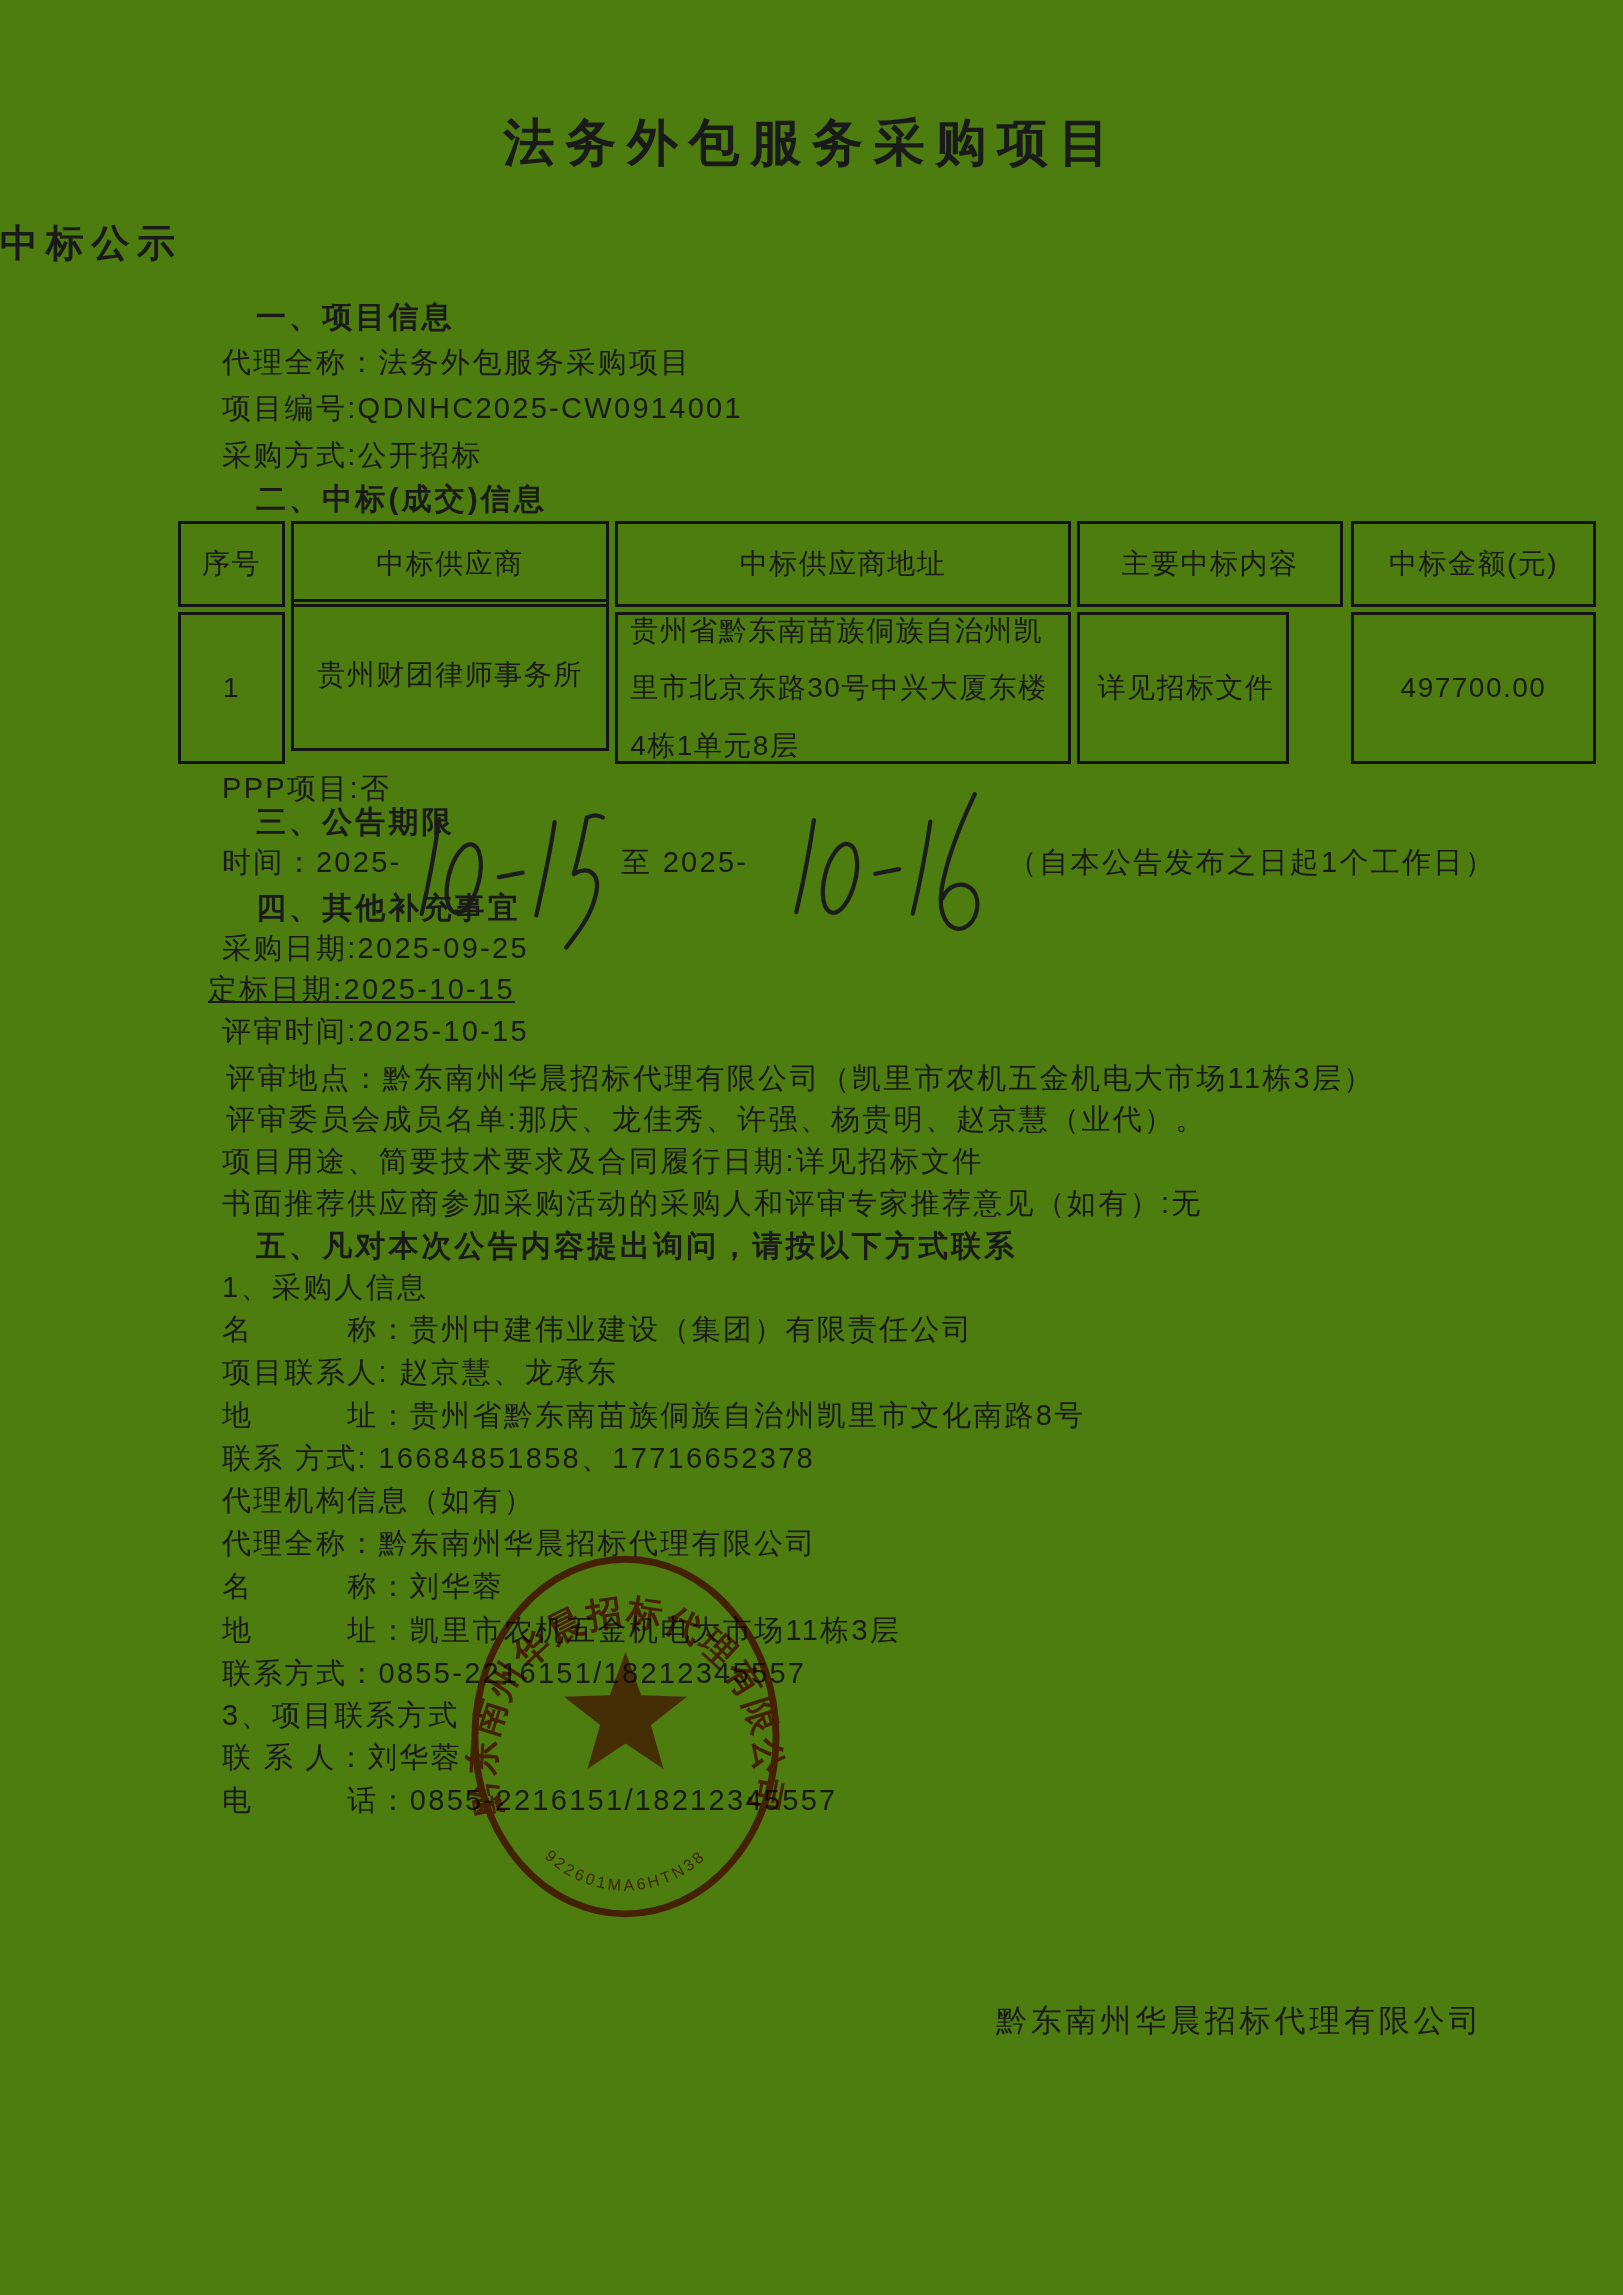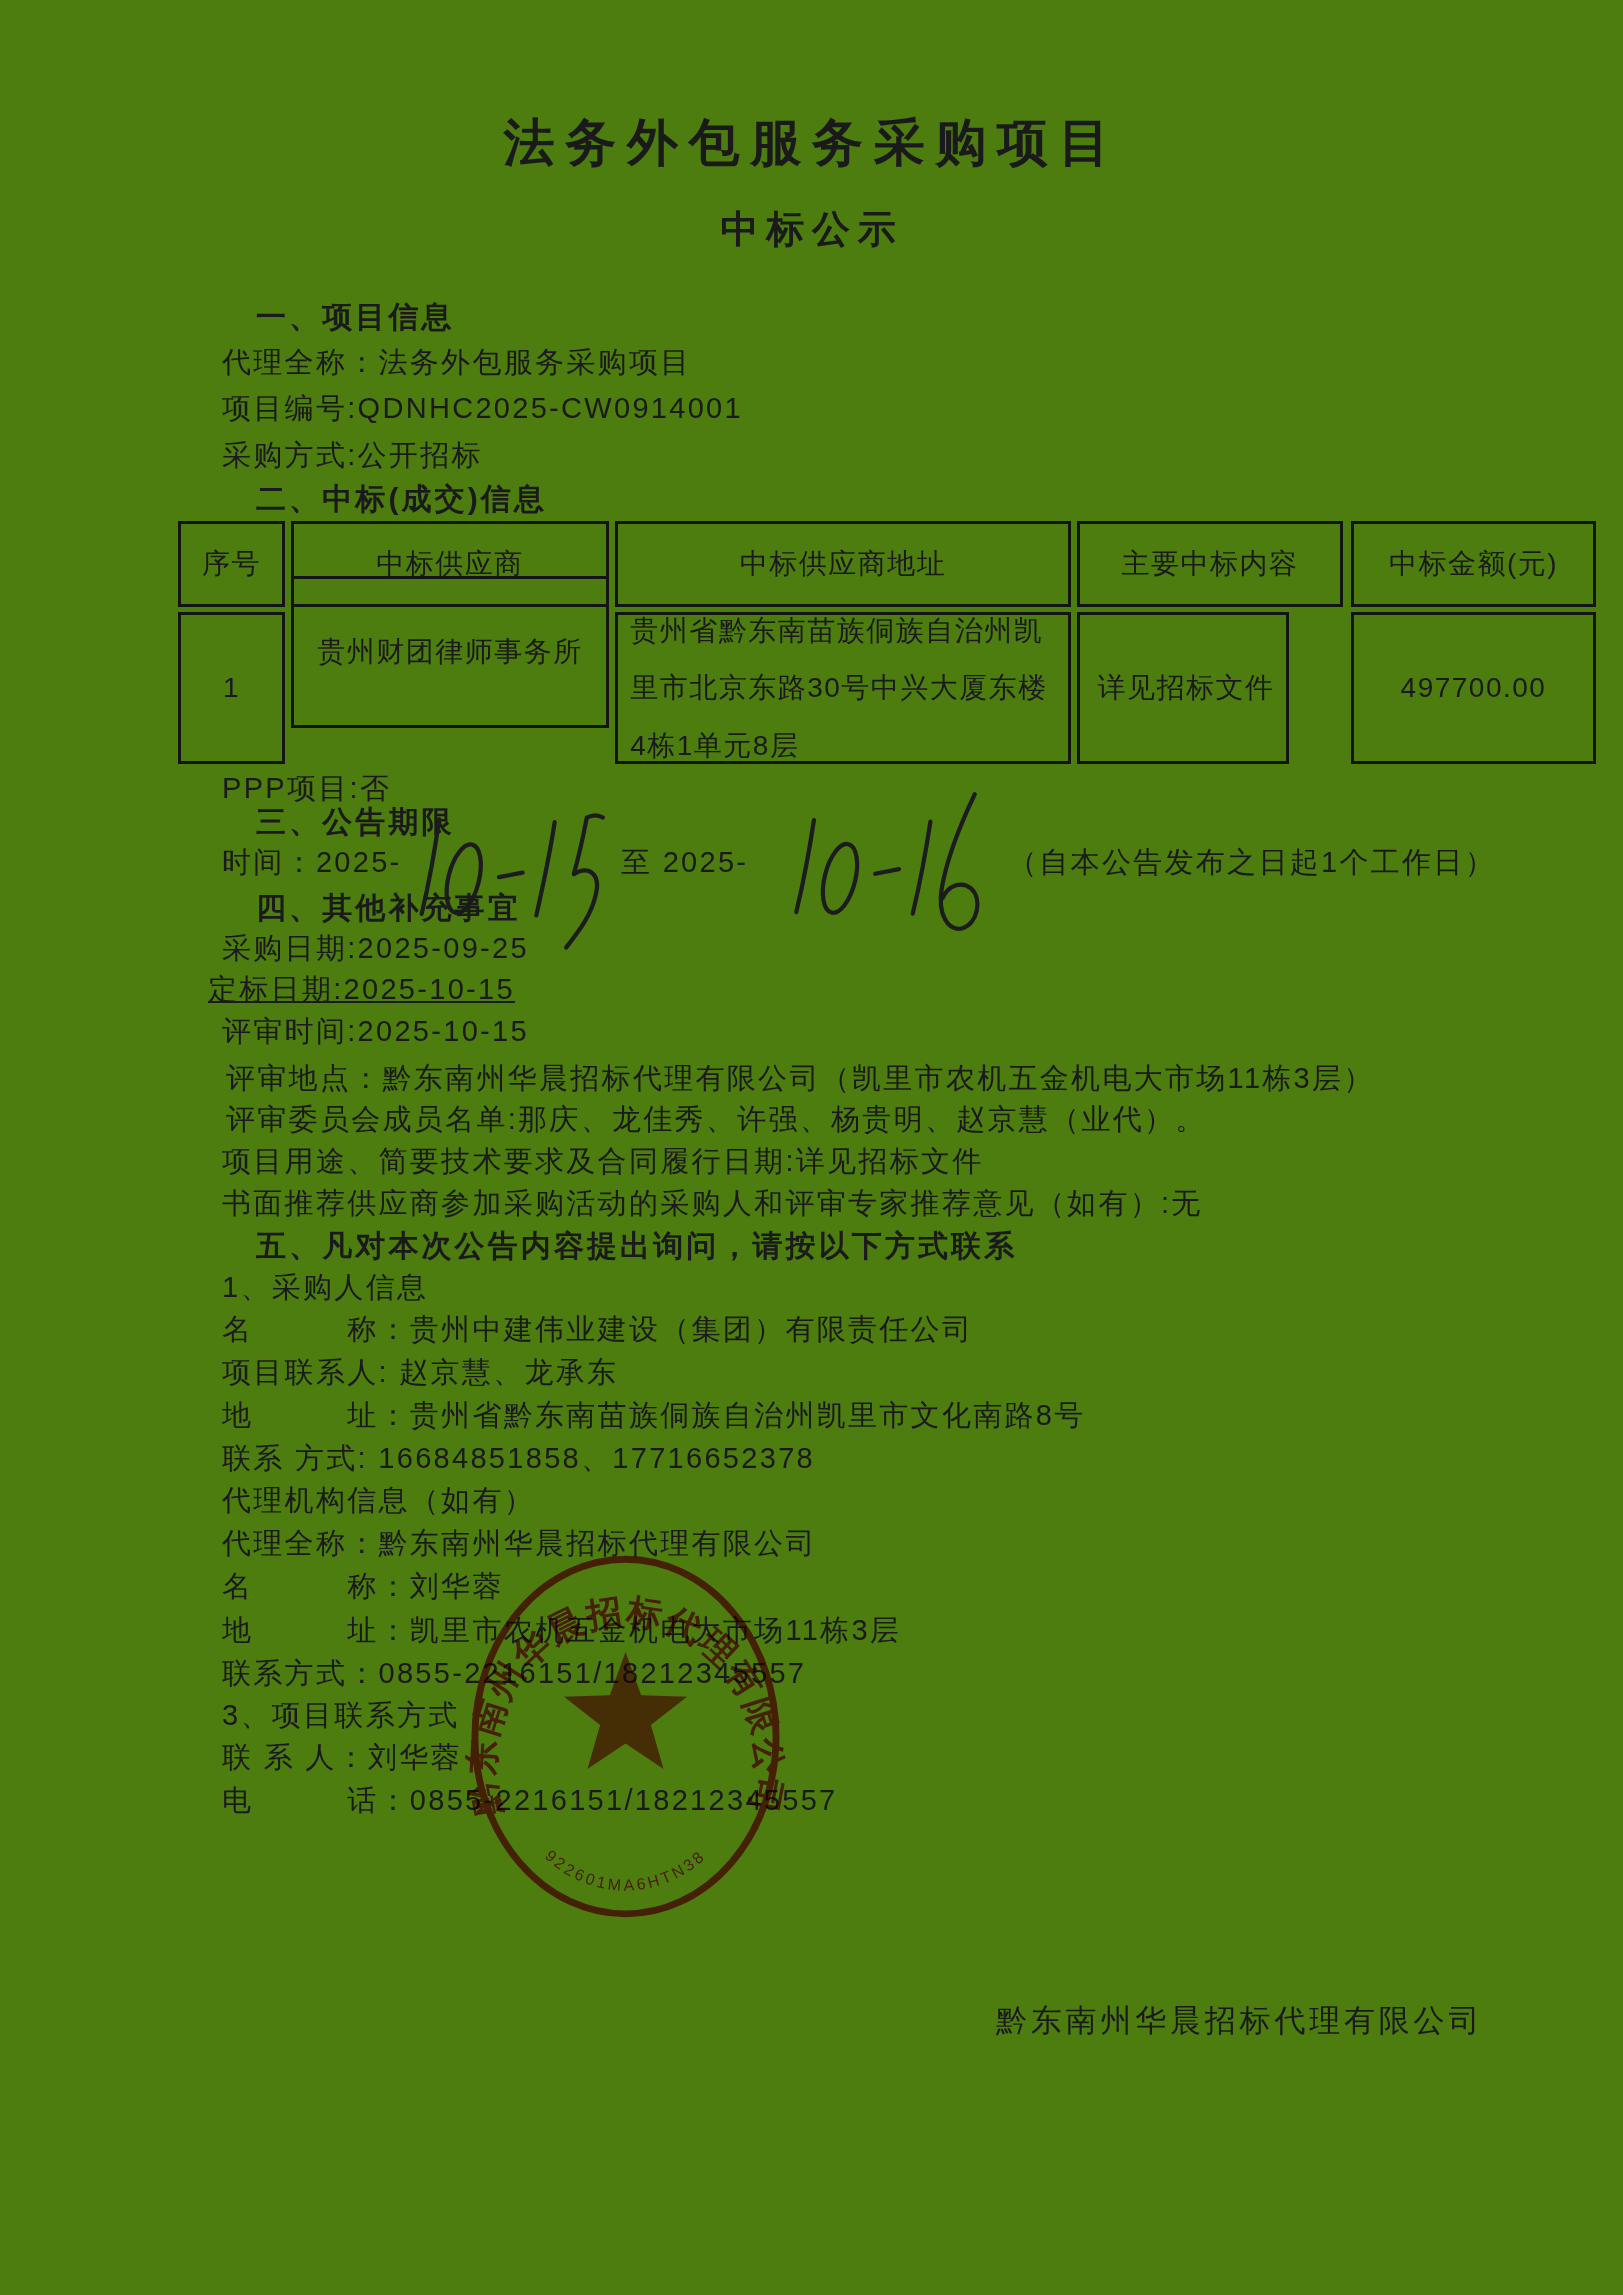--- a/index.html
+++ b/index.html
@@ -36,37 +36,37 @@
   .hw path,.hw ellipse{fill:none;stroke:#1c1c1c;stroke-width:5.5;stroke-linecap:round;stroke-linejoin:round;}
   .stamp{position:absolute;opacity:0.93;mix-blend-mode:multiply;}
   .footer-company{font-size:31px;font-weight:500;letter-spacing:3.8px;}
 </style>
 </head>
 <body>
 
 <div class="page">
 
   <div class="t title" style="top:109px;left:0;width:1624px;text-align:center;">法务外包服务采购项目</div>
-  <div class="t subtitle" style="top:204px;left:0;width:1624px;text-align:center;">中标公示</div>
+  <div class="t subtitle" style="top:218px;left:0;width:1624px;">中标公示</div>
 
   <div class="t heading" style="top:297px;left:256px;">一、项目信息</div>
   <div class="t line" style="top:343px;left:222px;">代理全称：法务外包服务采购项目</div>
   <div class="t line" style="top:389px;left:222px;">项目编号:QDNHC2025-CW0914001</div>
   <div class="t line" style="top:436px;left:222px;">采购方式:公开招标</div>
 
   <div class="t heading" style="top:479px;left:256px;">二、中标(成交)信息</div>
 
   <div class="cell" style="left:178px;top:521px;width:107px;height:86px;">序号</div>
   <div class="cell" style="left:291px;top:521px;width:318px;height:86px;">中标供应商</div>
   <div class="cell" style="left:615px;top:521px;width:456px;height:86px;">中标供应商地址</div>
   <div class="cell" style="left:1077px;top:521px;width:266px;height:86px;">主要中标内容</div>
   <div class="cell" style="left:1351px;top:521px;width:245px;height:86px;">中标金额(元)</div>
 
   <div class="cell" style="left:178px;top:612px;width:107px;height:152px;">1</div>
-  <div class="cell" style="left:291px;top:576px;width:318px;height:152px;">贵州财团律师事务所</div>
+  <div class="cell" style="left:291px;top:599px;width:318px;height:152px;">贵州财团律师事务所</div>
   <div class="cell addr" style="left:615px;top:612px;width:456px;height:152px;">贵州省黔东南苗族侗族自治州凯里市北京东路30号中兴大厦东楼4栋1单元8层</div>
   <div class="cell" style="left:1077px;top:612px;width:212px;height:152px;padding-left:6px;">详见招标文件</div>
   <div class="cell" style="left:1351px;top:612px;width:245px;height:152px;">497700.00</div>
 
   <div class="t line" style="top:769px;left:222px;">PPP项目:否</div>
   <div class="t heading" style="top:802px;left:256px;">三、公告期限</div>
 
   <div class="t line" style="top:843px;left:222px;">时间：2025-</div>
   <svg class="hw" style="left:398px;top:805px;" width="214" height="165" viewBox="0 0 280 215">
     <path d="M54,18 C48,60 40,104 31,142"></path>

